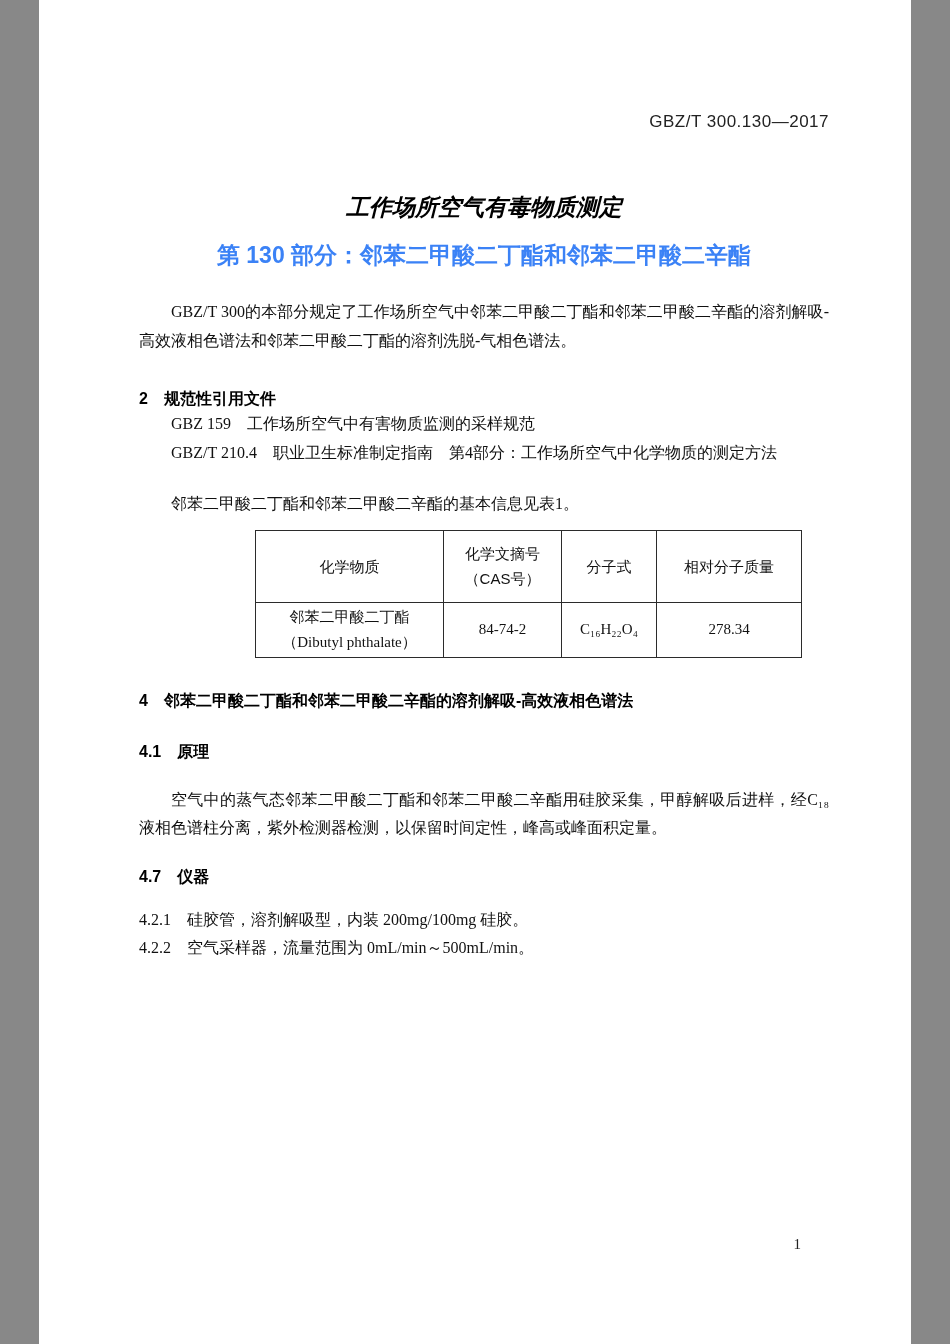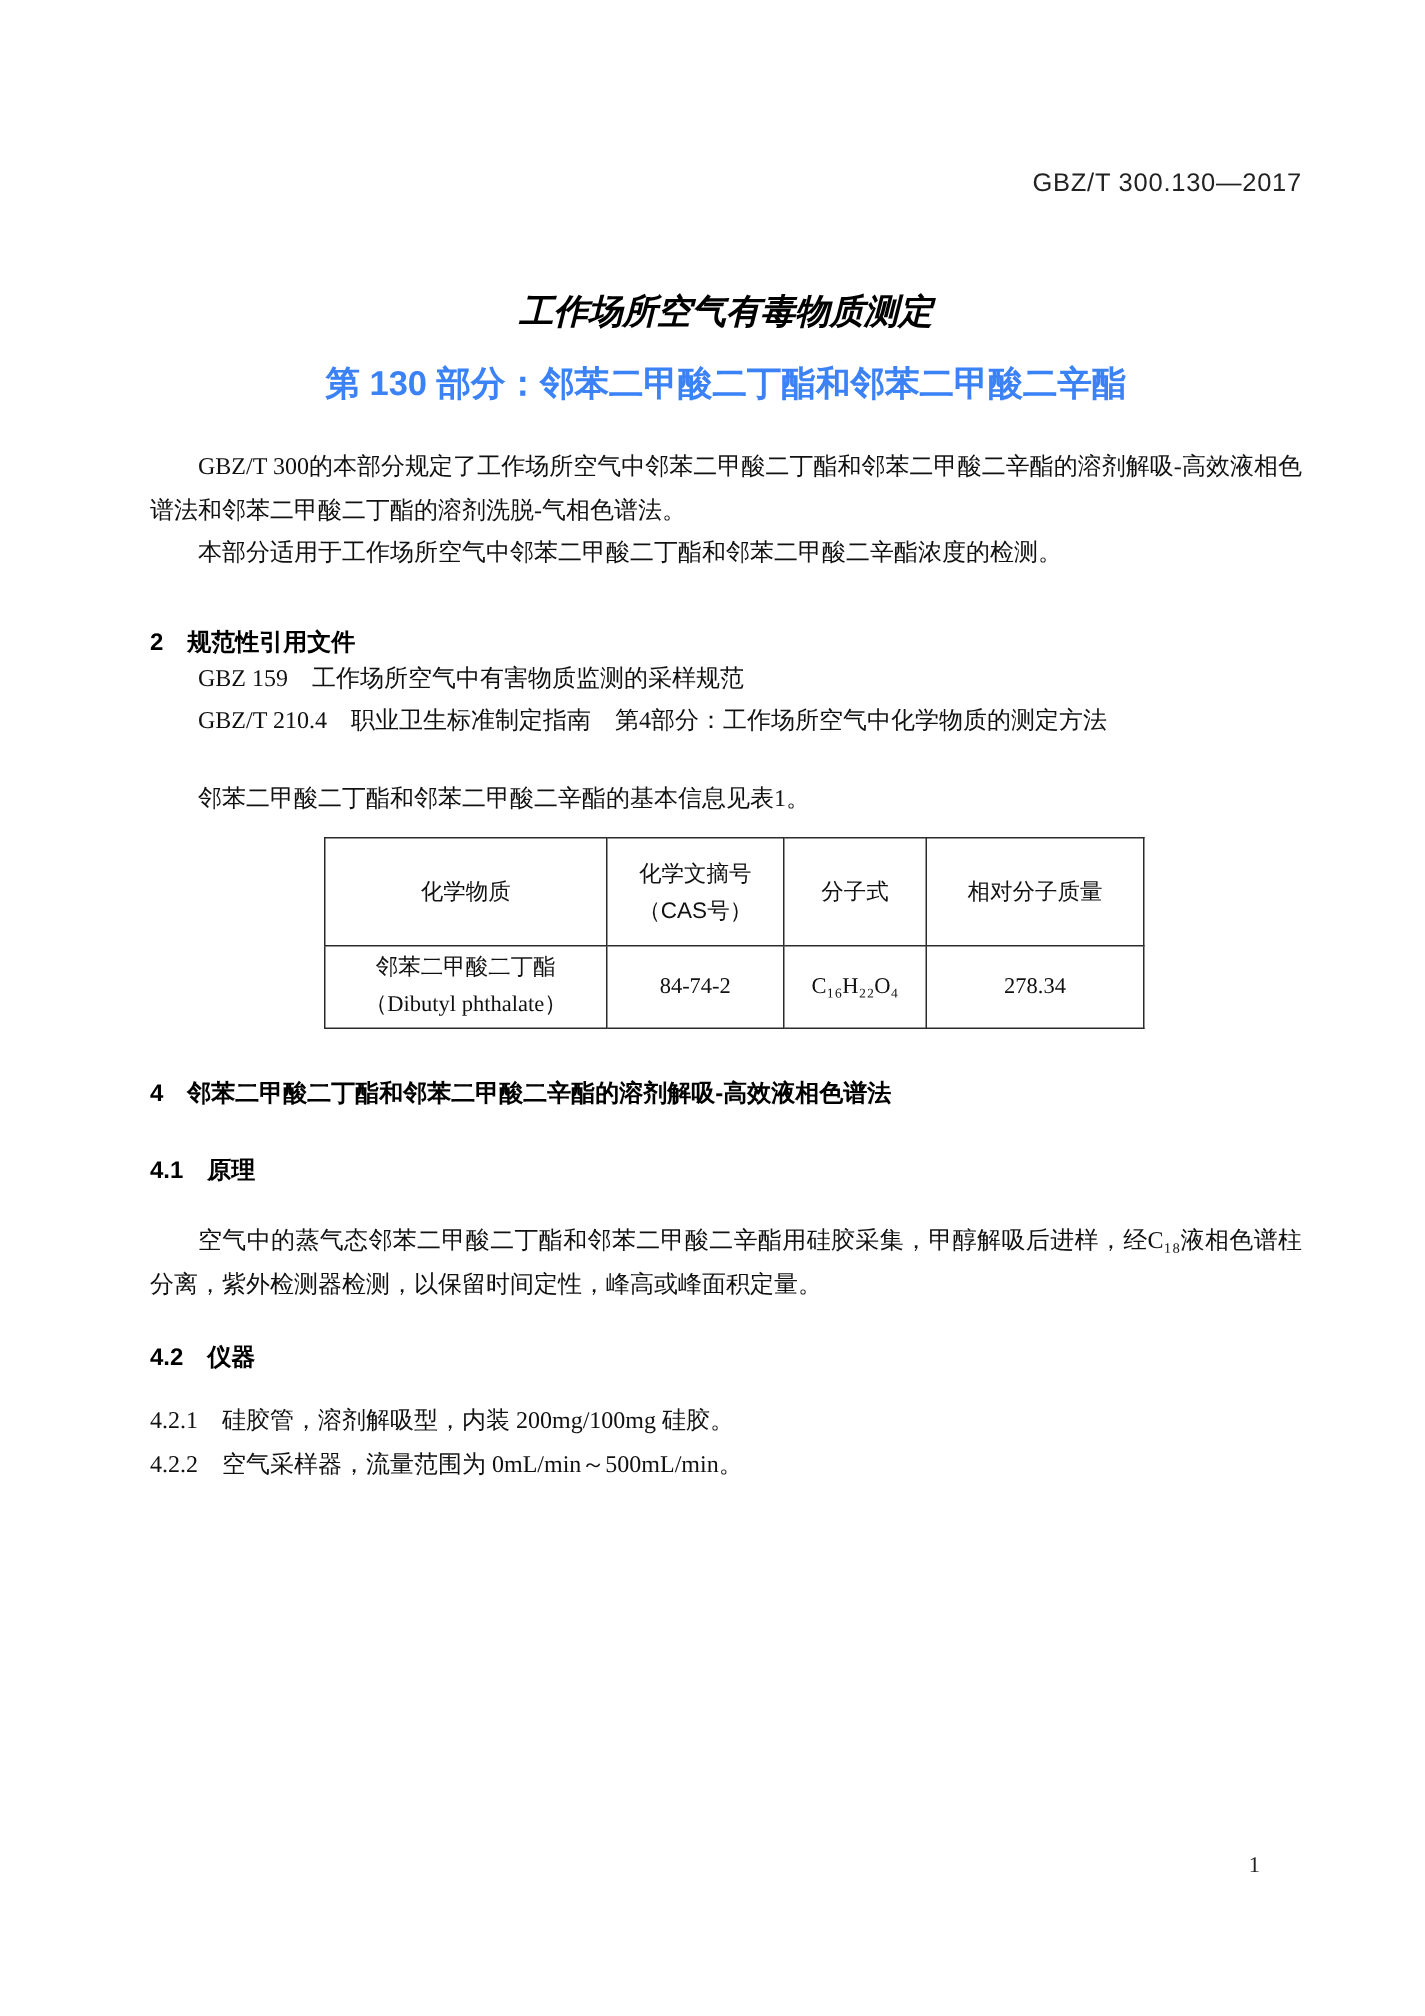--- a/index.html
+++ b/index.html
@@ -1,19 +1,19 @@
 <!DOCTYPE html>
 <html><head>
 <meta charset="utf-8">
 <style>
   * { margin: 0; padding: 0; box-sizing: border-box; }
   html, body { background: #888; }
   .page {
     position: relative;
-    width: 950px;
+    width: 872px;
     height: 1344px;
     margin: 0 auto;
     background: #ffffff;
     color: #1a1a1a;
     padding: 0 82px 0 100px;
     overflow: hidden;
     font-family: "Liberation Serif", "DejaVu Serif", serif;
   }
 
   .doc-number {
@@ -111,21 +111,20 @@
 <body>
 
 <div class="page">
 
   <div class="doc-number">GBZ/T 300.130—2017</div>
 
   <div class="doc-title-1">工作场所空气有毒物质测定</div>
   <div class="doc-title-2">第 130 部分：邻苯二甲酸二丁酯和邻苯二甲酸二辛酯</div>
 
   <p class="body-p indent" style="margin-top:27px;">GBZ/T 300的本部分规定了工作场所空气中邻苯二甲酸二丁酯和邻苯二甲酸二辛酯的溶剂解吸-高效液相色谱法和邻苯二甲酸二丁酯的溶剂洗脱-气相色谱法。</p>
-  <p class="body-p indent">本部分适用于工作场所空气中邻苯二甲酸二丁酯和邻苯二甲酸二辛酯浓度的检测。</p>
 
   <div class="sec-heading" style="margin-top:34px;">2　规范性引用文件</div>
   <div class="ref-line">GBZ 159　工作场所空气中有害物质监测的采样规范</div>
   <div class="ref-line">GBZ/T 210.4　职业卫生标准制定指南　第4部分：工作场所空气中化学物质的测定方法</div>
 
   <p class="body-p indent" style="margin-top:23px;">邻苯二甲酸二丁酯和邻苯二甲酸二辛酯的基本信息见表1。</p>
 
 
   <table class="info-table">
     <colgroup>
@@ -155,20 +154,20 @@
         <td>C₁₆H₂₂O₄</td>
         <td>278.34</td>
       </tr>
     </tbody>
   </table>
 
   <div class="s4-block">
     <div class="sec-heading" style="margin-top:33px;">4　邻苯二甲酸二丁酯和邻苯二甲酸二辛酯的溶剂解吸-高效液相色谱法</div>
     <div class="sec-heading" style="margin-top:30px;">4.1　原理</div>
     <p class="body-p indent" style="margin-top:23px;">空气中的蒸气态邻苯二甲酸二丁酯和邻苯二甲酸二辛酯用硅胶采集，甲醇解吸后进样，经C₁₈液相色谱柱分离，紫外检测器检测，以保留时间定性，峰高或峰面积定量。</p>
-    <div class="sec-heading" style="margin-top:24px;">4.2　仪器</div>
+    <div class="sec-heading" style="margin-top:24px;">4.7　仪器</div>
     <p class="body-p" style="margin-top:18px;">4.2.1　硅胶管，溶剂解吸型，内装 200mg/100mg 硅胶。</p>
     <p class="body-p">4.2.2　空气采样器，流量范围为 0mL/min～500mL/min。</p>
   </div>
 
   <div class="page-number">1</div>
 
 </div>
 
 </body></html>

